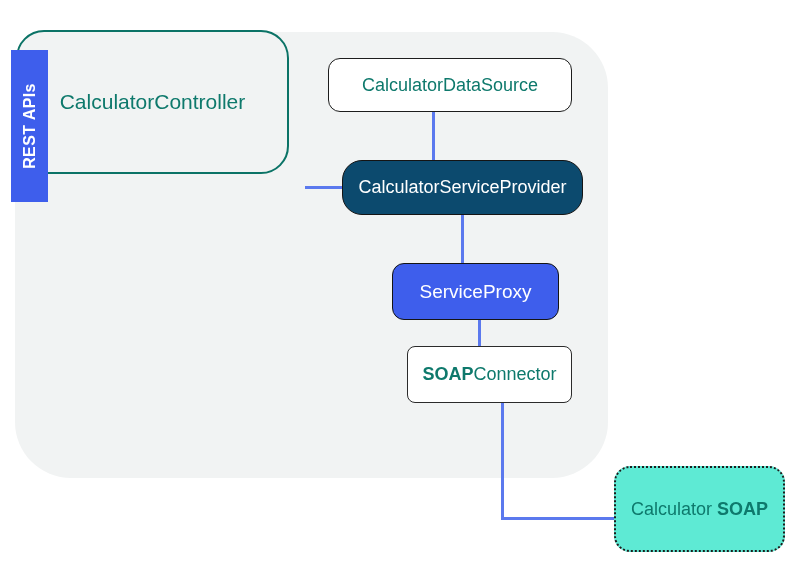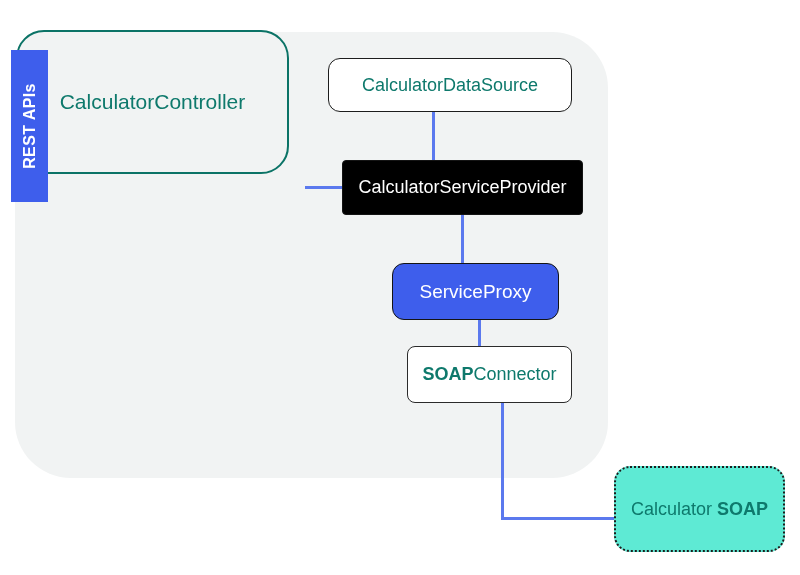--- a/index.html
+++ b/index.html
@@ -62,23 +62,23 @@
     width: 244px; height: 54px;
     background: #ffffff;
     border: 1.5px solid #1d1d1d;
     border-radius: 12px;
     color: #0E796C;
     font-size: 18px;
   }
   .node-provider {
     left: 342px; top: 160px;
     width: 241px; height: 55px;
-    background: #000000;
+    background: #0c4a6e;
     border: 1.5px solid #141414;
-    border-radius: 4px;
+    border-radius: 20px;
     color: #ffffff;
     font-size: 18px;
   }
   .node-proxy {
     left: 392px; top: 263px;
     width: 167px; height: 57px;
     background: #3E5EEC;
     border: 1.5px solid #141414;
     border-radius: 12px;
     color: #ffffff;

